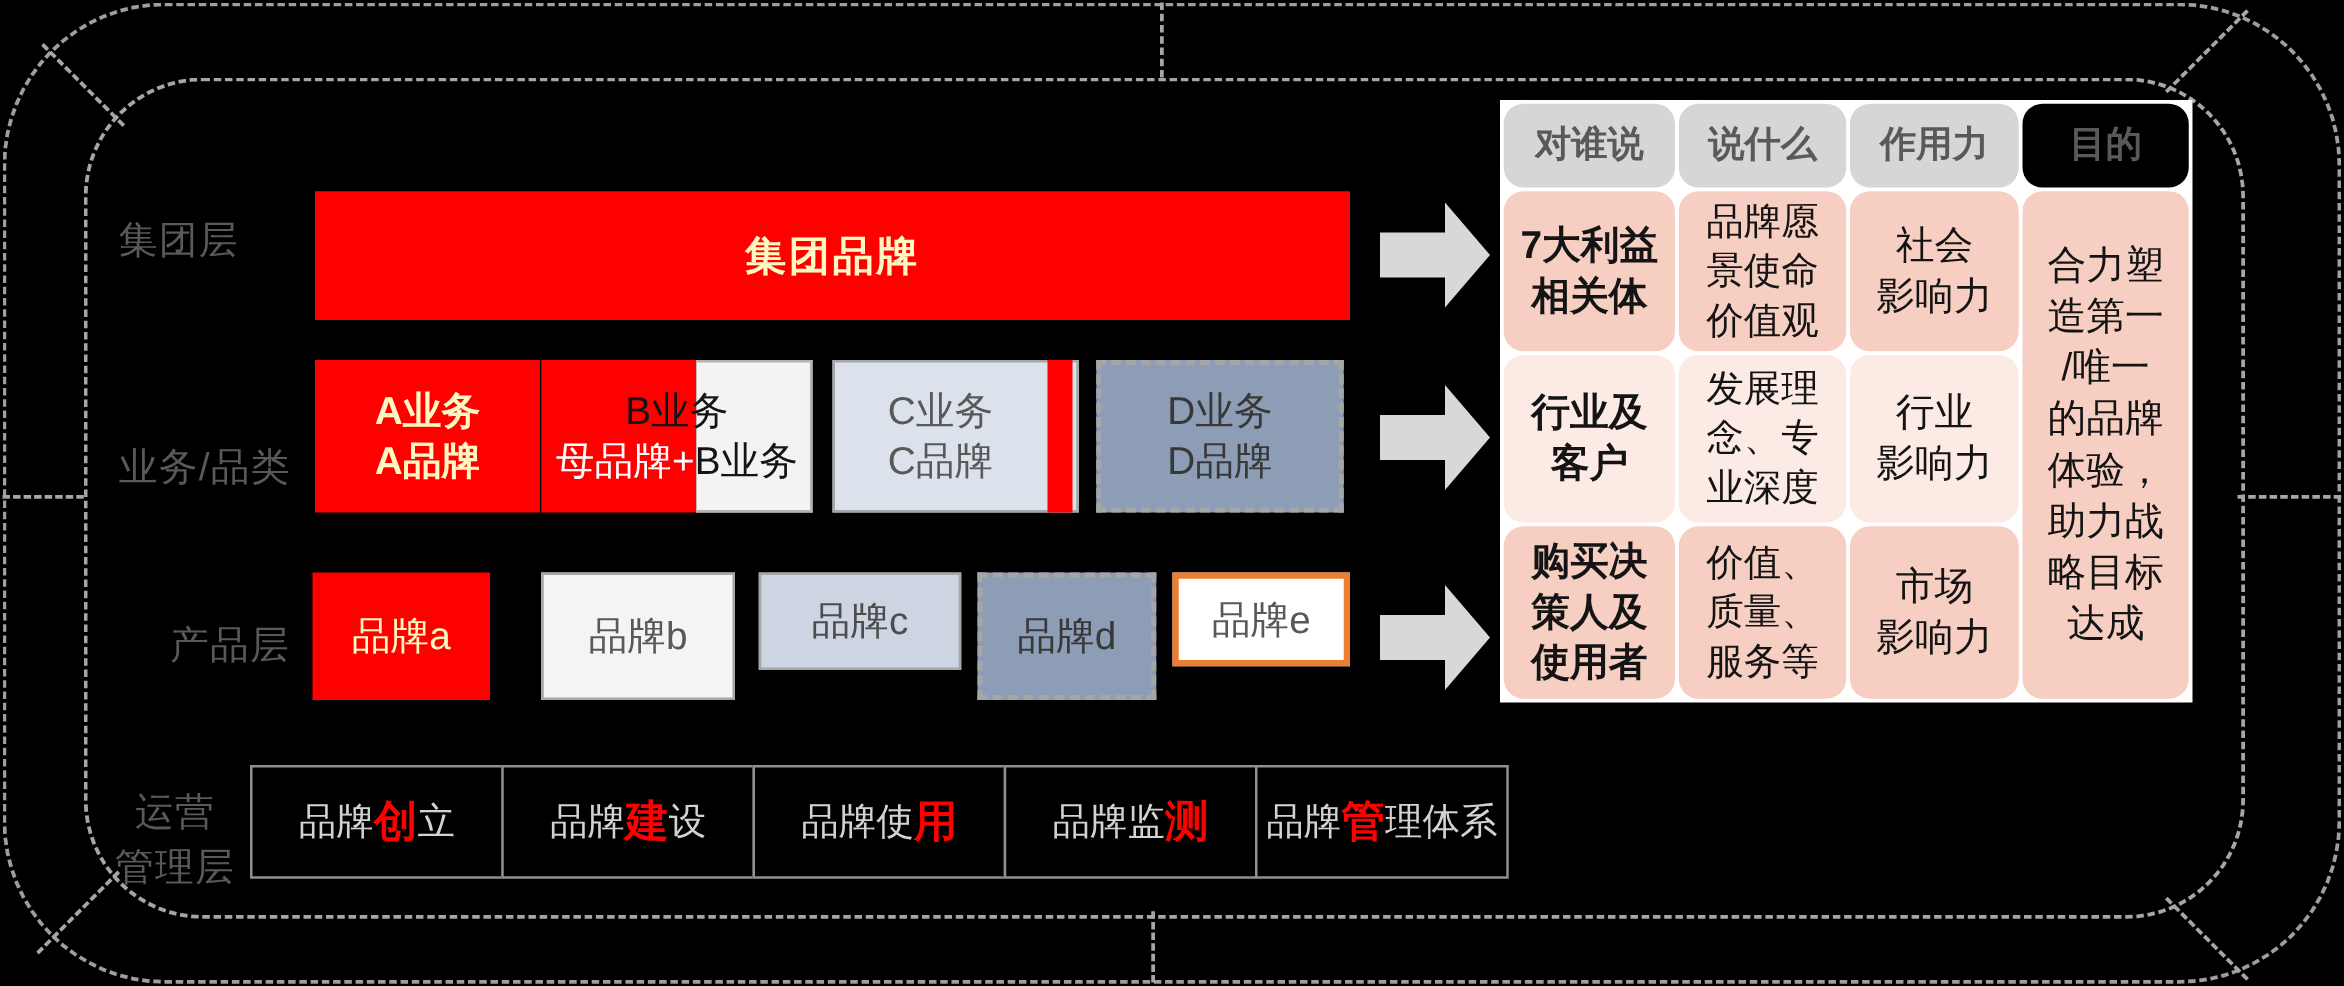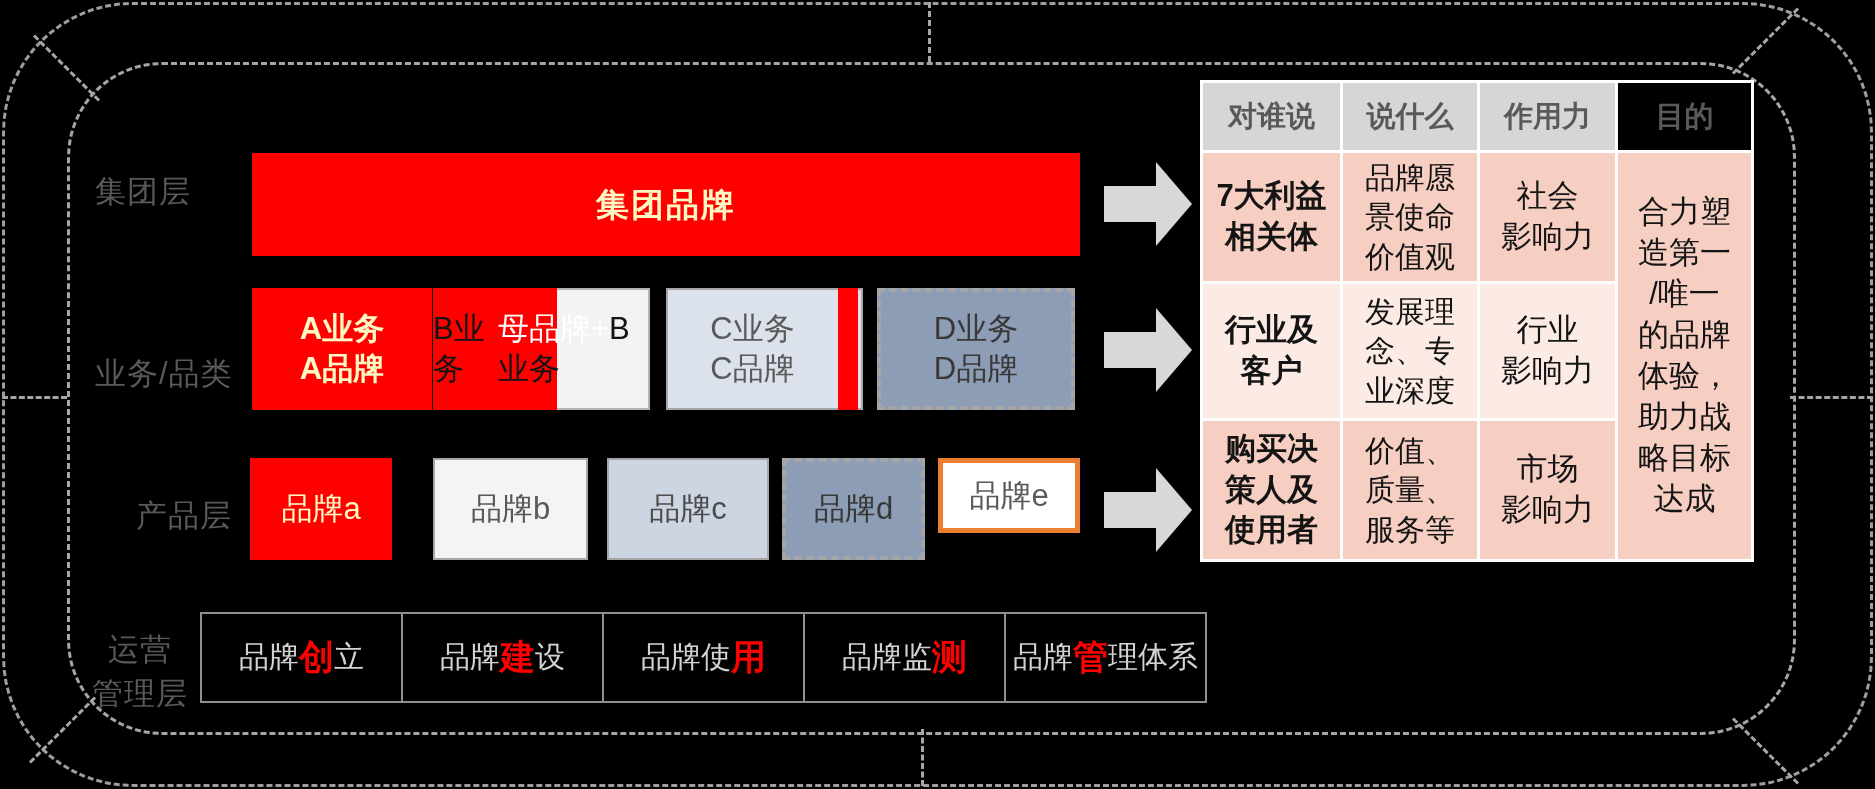--- a/index.html
+++ b/index.html
@@ -25,39 +25,39 @@
   .dashedbox{border:4px dashed #a6a6a6;background:#8d9db5;color:#383838;}
   .whitebox{background:#f4f4f4;color:#595959;}
   .bluebox{background:#cdd5e2;color:#4d4d4d;}
   .orangebox{background:#ffffff;border:5px solid #ed7d31;color:#595959;}
   .groupbar{font-size:33px;font-weight:600;letter-spacing:2px;}
   
   .bbox{position:absolute;box-sizing:border-box;}
   .bbox .halfred{position:absolute;left:0;top:0;bottom:0;width:124px;background:#fe0000;}
   .bbox .halfwhite{position:absolute;left:124px;top:0;bottom:0;right:0;background:#f3f3f3;
     border:2px solid #b3b3b3;border-left:none;box-sizing:border-box;}
-  .bbox .btext{position:absolute;inset:0;display:flex;flex-direction:row;
+  .bbox .btext{position:absolute;inset:0;display:flex;flex-direction:column;
     align-items:center;justify-content:center;font-size:31px;line-height:40px;color:#141414;}
   
   .cstripe{position:absolute;top:-2px;bottom:-2px;right:3px;width:20px;background:#fe0000;}
   .cbox-text{position:relative;left:-12px;}
   
   .arrow{position:absolute;width:90px;height:88px;}
   
   .opsrow{position:absolute;left:200px;top:612px;height:91px;display:flex;}
   .opsbox{width:203px;height:91px;background:#000;border:2px solid #8f8f8f;box-sizing:border-box;
     display:flex;align-items:center;justify-content:center;color:#d2d2d2;font-size:30px;}
   .opsbox + .opsbox{margin-left:-2px;}
   .opsbox .hl{color:#fe0000;font-weight:bold;font-size:35px;}
   
   .rtable{position:absolute;left:1200px;top:80px;background:#fff;padding:3px;
     display:grid;grid-template-columns:137px 134px 135px 133px;
     grid-template-rows:67px 128px 134px 138px;gap:3px;}
   .cell{display:flex;align-items:center;justify-content:center;text-align:center;
-    white-space:pre-line;line-height:1.32;color:#141414;}
+    white-space:pre-line;line-height:1.32;color:#141414;border-radius:16px;}
   .th{background:#d6d6d6;color:#595959;font-weight:bold;font-size:29px;}
   .th-dark{background:#000;}
   .pink-a{background:#f6cec2;}
   .pink-b{background:#fcebe5;}
   .c-who{font-weight:bold;font-size:31px;}
   .c-what{font-size:30px;}
   .c-power{font-size:31px;}
   .c-purpose{grid-column:4;grid-row:2 / span 3;font-size:31px;}
 </style>
 </head>
@@ -100,21 +100,21 @@
     <span class="cbox-text">C业务
 C品牌</span>
     <div class="cstripe"></div>
   </div>
 
   <div class="box dashedbox" style="left:877px;top:288px;width:198px;height:122px;white-space:pre-line;">D业务
 D品牌</div>
 
   <div class="box red" style="left:250px;top:458px;width:142px;height:102px;">品牌a</div>
   <div class="box grayline whitebox" style="left:433px;top:458px;width:155px;height:102px;">品牌b</div>
-  <div class="box grayline bluebox" style="left:607px;top:458px;width:162px;height:102px;">品牌c</div>
+  <div class="box grayline bluebox" style="left:607px;top:458px;width:162px;height:78px;">品牌c</div>
   <div class="box dashedbox" style="left:782px;top:458px;width:143px;height:102px;">品牌d</div>
   <div class="box orangebox" style="left:938px;top:458px;width:142px;height:75px;">品牌e</div>
 
   <svg class="arrow" style="left:1104px;top:160px;" viewBox="0 0 90 88">
     <polygon points="0,26 52,26 52,2 88,44 52,86 52,62 0,62" fill="#d8d8d8"></polygon>
   </svg>
   <svg class="arrow" style="left:1104px;top:306px;" viewBox="0 0 90 88">
     <polygon points="0,26 52,26 52,2 88,44 52,86 52,62 0,62" fill="#d8d8d8"></polygon>
   </svg>
   <svg class="arrow" style="left:1104px;top:466px;" viewBox="0 0 90 88">

